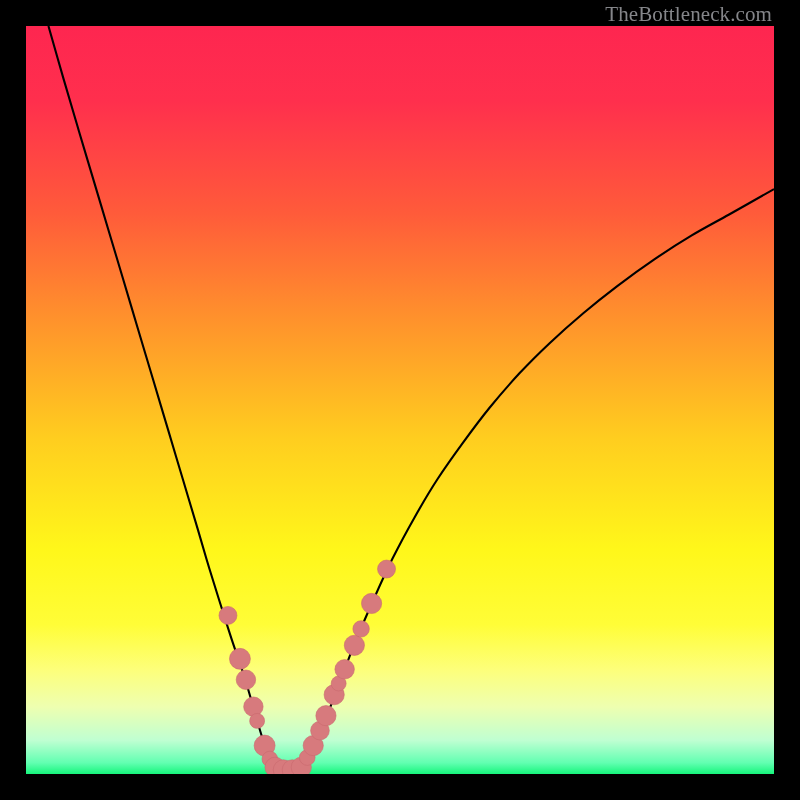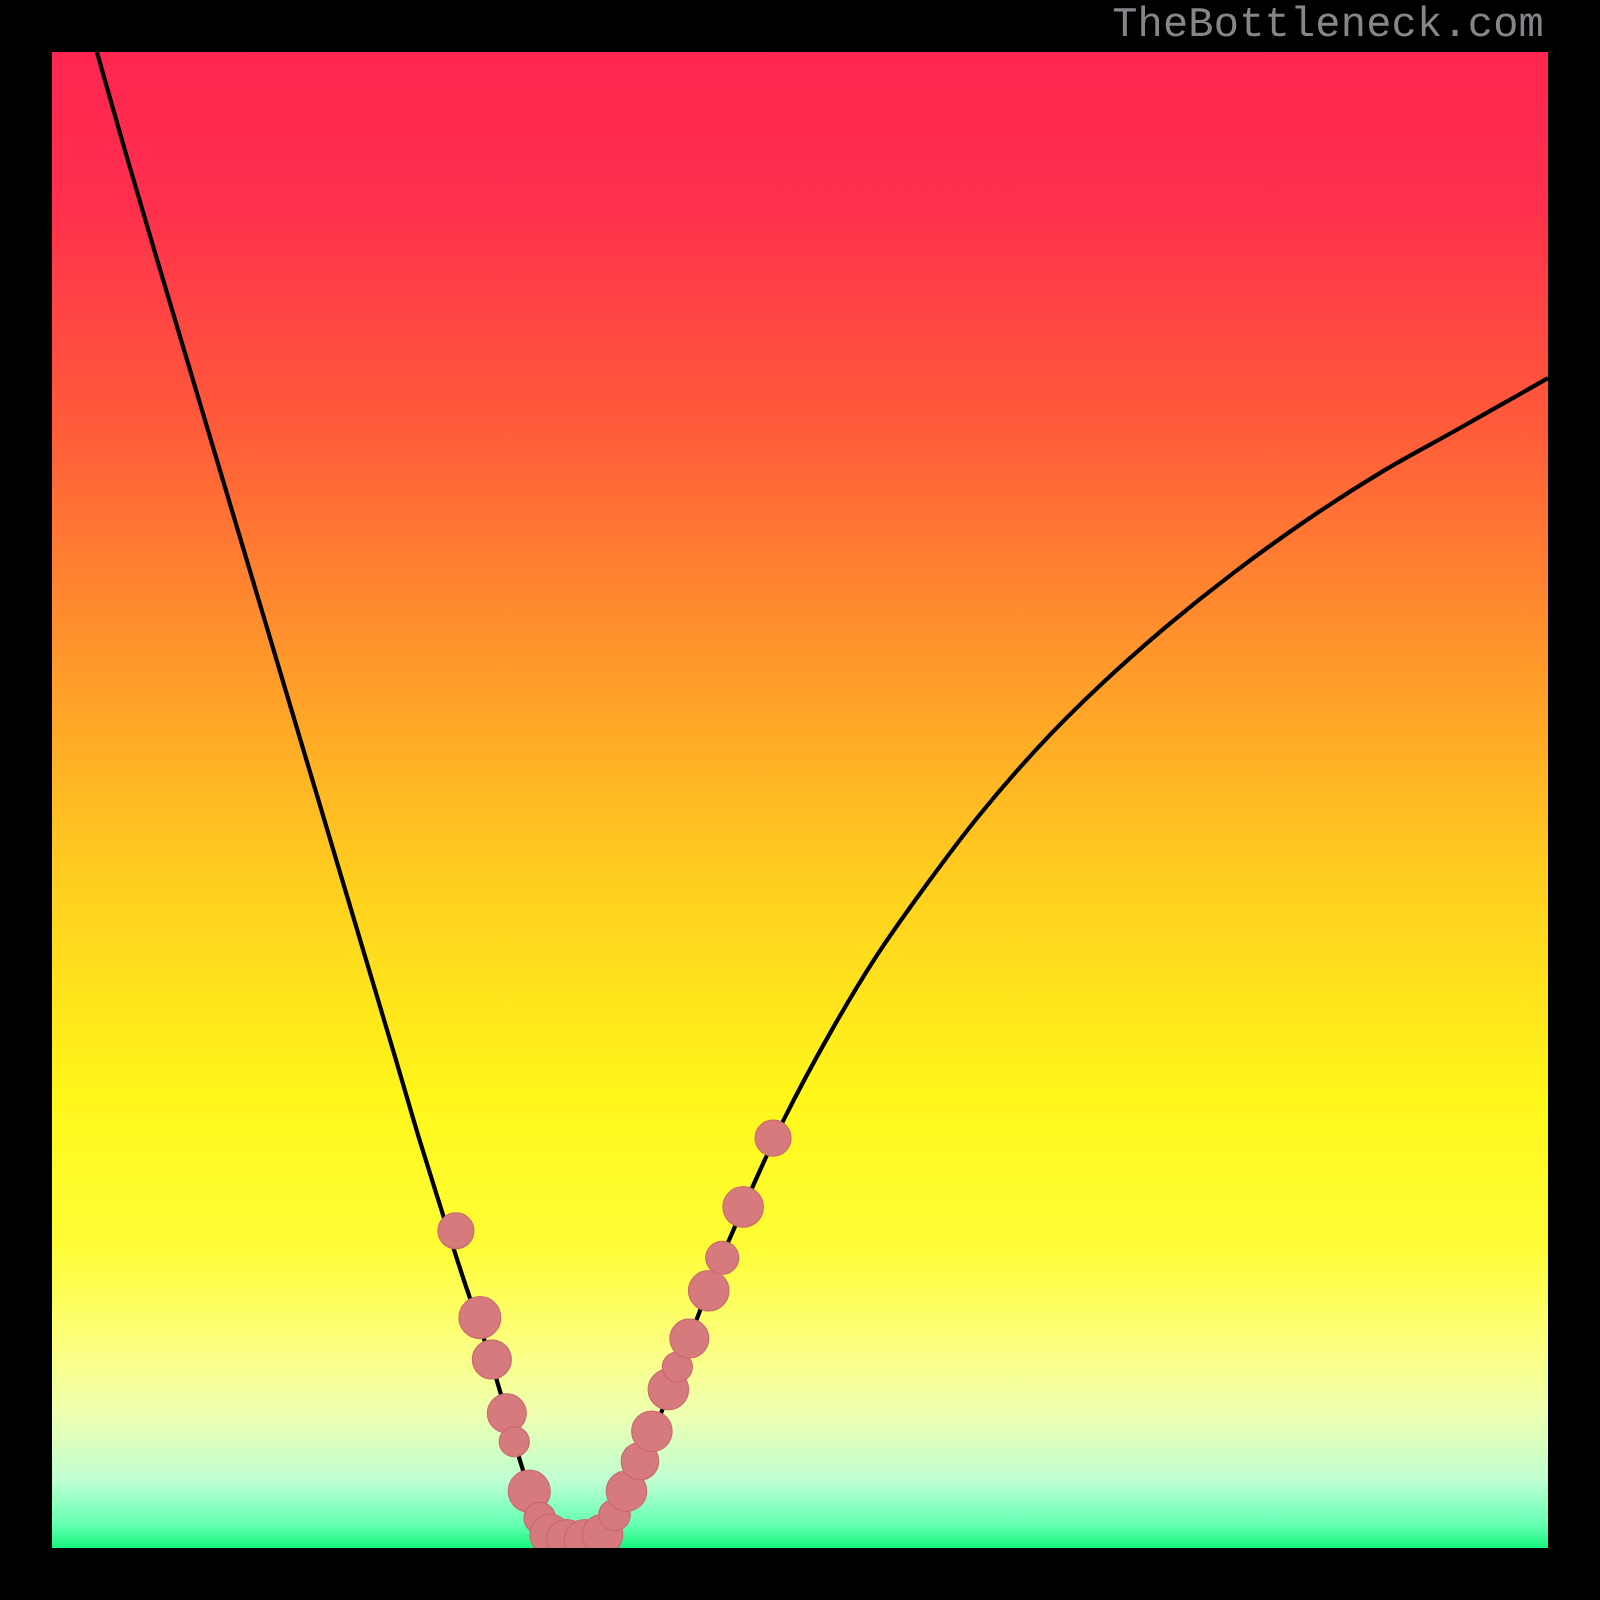--- a/index.html
+++ b/index.html
@@ -22,21 +22,21 @@
     position: absolute;
     left: 0;
     top: 0;
     width: 748px;
     height: 748px;
   }
   .watermark {
     position: absolute;
     top: 2px;
     right: 28px;
-    font-family: Liberation Mono, monospace;
+    font-family: Liberation Serif, serif;
     font-size: 21px;
     font-weight: 500;
     color: #85868a;
     letter-spacing: 0.1px;
     user-select: none;
   }
 </style>
 </head>
 <body>
 

